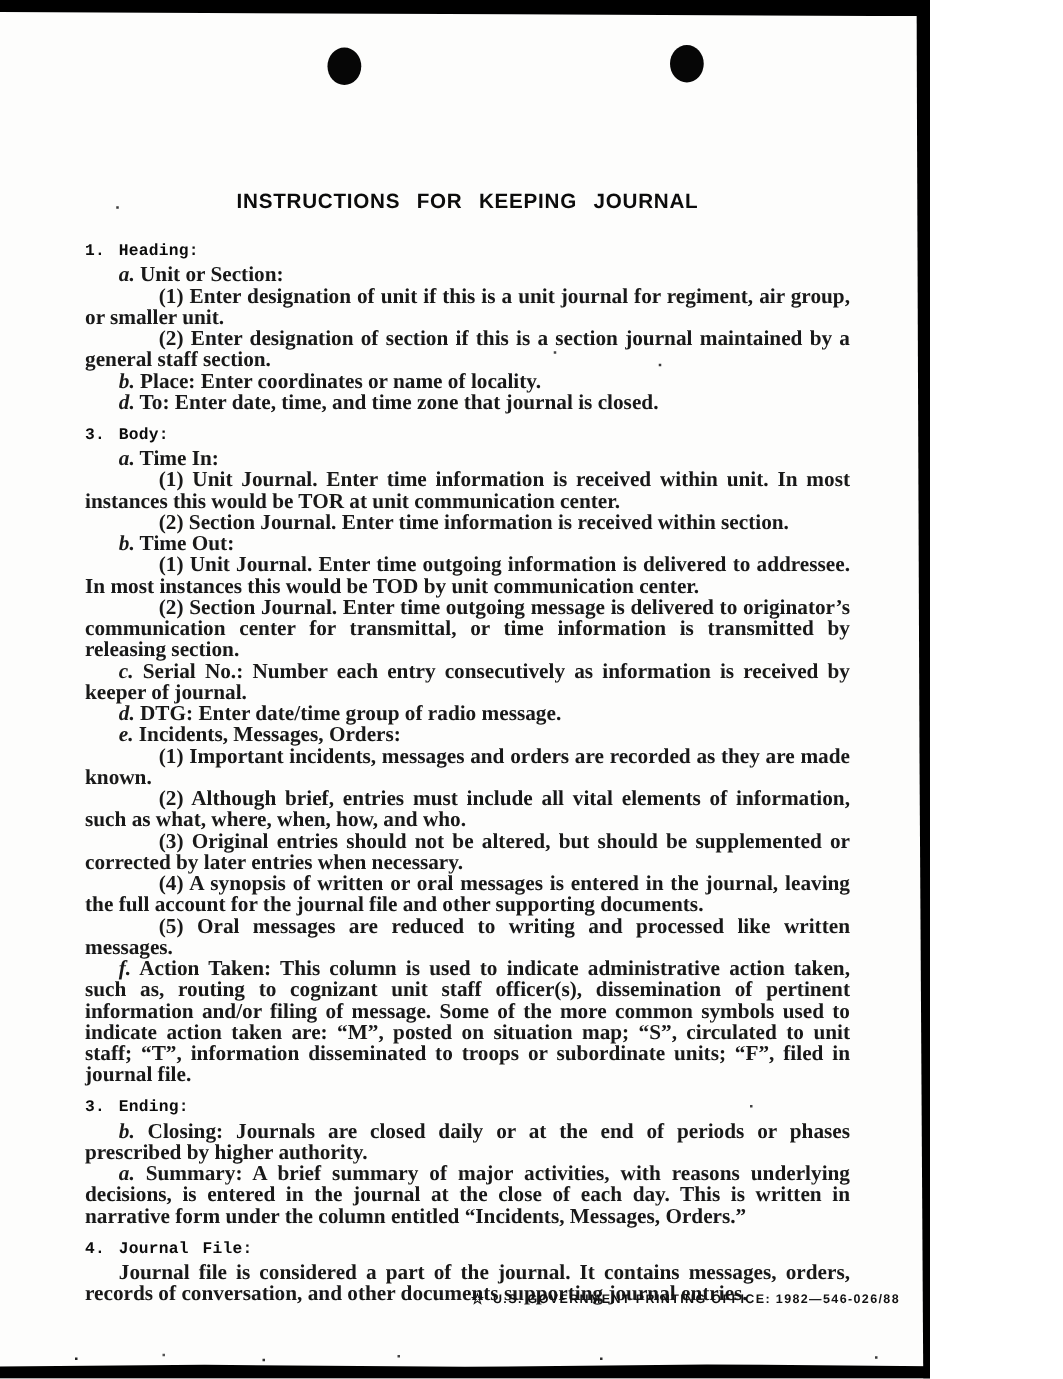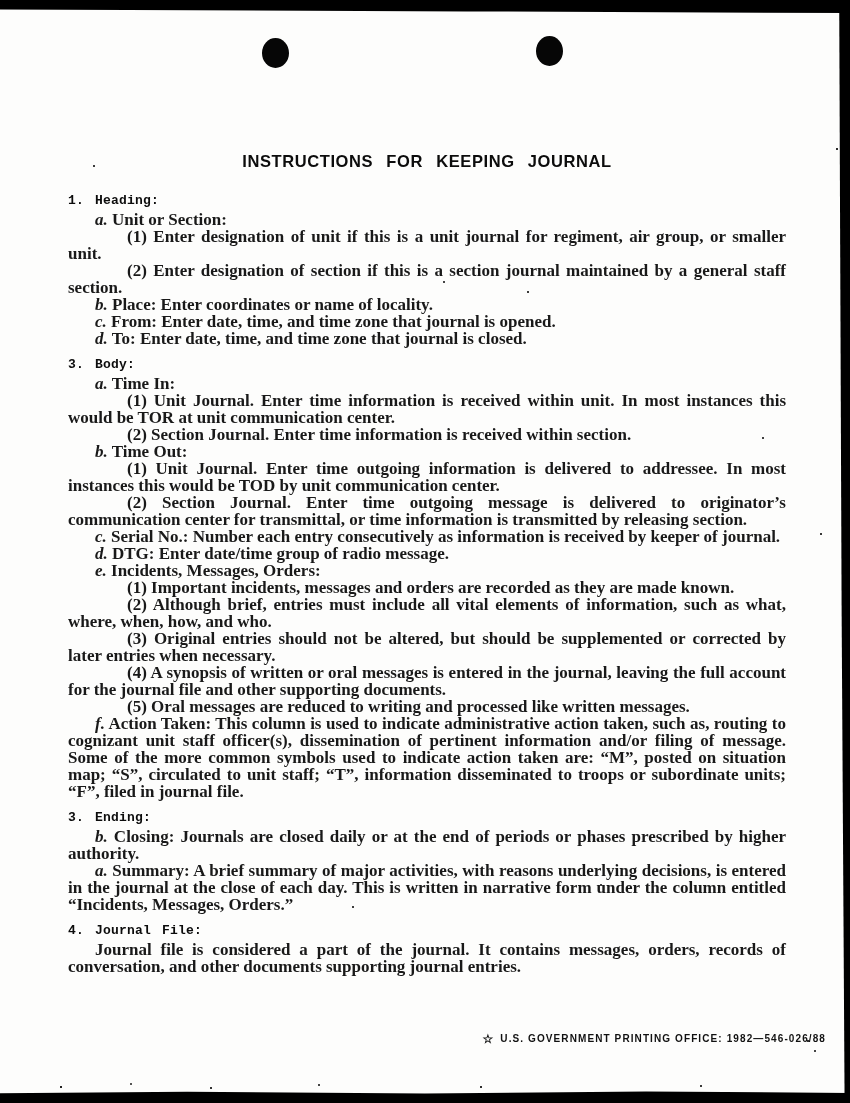--- a/index.html
+++ b/index.html
@@ -1,19 +1,19 @@
 <!DOCTYPE html>
 <html><head>
 <meta charset="utf-8">
 <style>
   html, body { margin: 0; padding: 0; background: #ffffff; }
 
   .page {
     position: relative;
-    width: 850px;
+    width: 744px;
     height: 1103px;
     background: #fdfdfc;
     overflow: hidden;
     font-family: "Liberation Serif", serif;
     color: #171717;
   }
 
   
   .scan-bar { position: absolute; background: #000; }
   .scan-bar.top    { left: 0; right: 0; top: 0; height: 13px;
@@ -114,21 +114,20 @@
 
   <div class="content">
     <h1 class="title">INSTRUCTIONS FOR KEEPING JOURNAL</h1>
     <div id="sections">
         <section class="doc-section">
           <h2 class="sec-heading">1. Heading:</h2>
           <p class="para indent-1"><span class="plabel italic">a.</span> Unit or Section:</p>
           <p class="para indent-2"><span class="plabel">(1)</span> Enter designation of unit if this is a unit journal for regiment, air group, or smaller unit.</p>
           <p class="para indent-2"><span class="plabel">(2)</span> Enter designation of section if this is a section journal maintained by a general staff section.</p>
           <p class="para indent-1"><span class="plabel italic">b.</span> Place: Enter coordinates or name of locality.</p>
-          <p class="para indent-1"><span class="plabel italic">c.</span> From: Enter date, time, and time zone that journal is opened.</p>
           <p class="para indent-1"><span class="plabel italic">d.</span> To: Enter date, time, and time zone that journal is closed.</p>
         </section>
         <section class="doc-section">
           <h2 class="sec-heading">3. Body:</h2>
           <p class="para indent-1"><span class="plabel italic">a.</span> Time In:</p>
           <p class="para indent-2"><span class="plabel">(1)</span> Unit Journal. Enter time information is received within unit. In most instances this would be TOR at unit communication center.</p>
           <p class="para indent-2"><span class="plabel">(2)</span> Section Journal. Enter time information is received within section.</p>
           <p class="para indent-1"><span class="plabel italic">b.</span> Time Out:</p>
           <p class="para indent-2 gap-before"><span class="plabel">(1)</span> Unit Journal. Enter time outgoing information is delivered to addressee. In most instances this would be TOD by unit communication center.</p>
           <p class="para indent-2"><span class="plabel">(2)</span> Section Journal. Enter time outgoing message is delivered to originator’s communication center for transmittal, or time information is transmitted by releasing section.</p>

